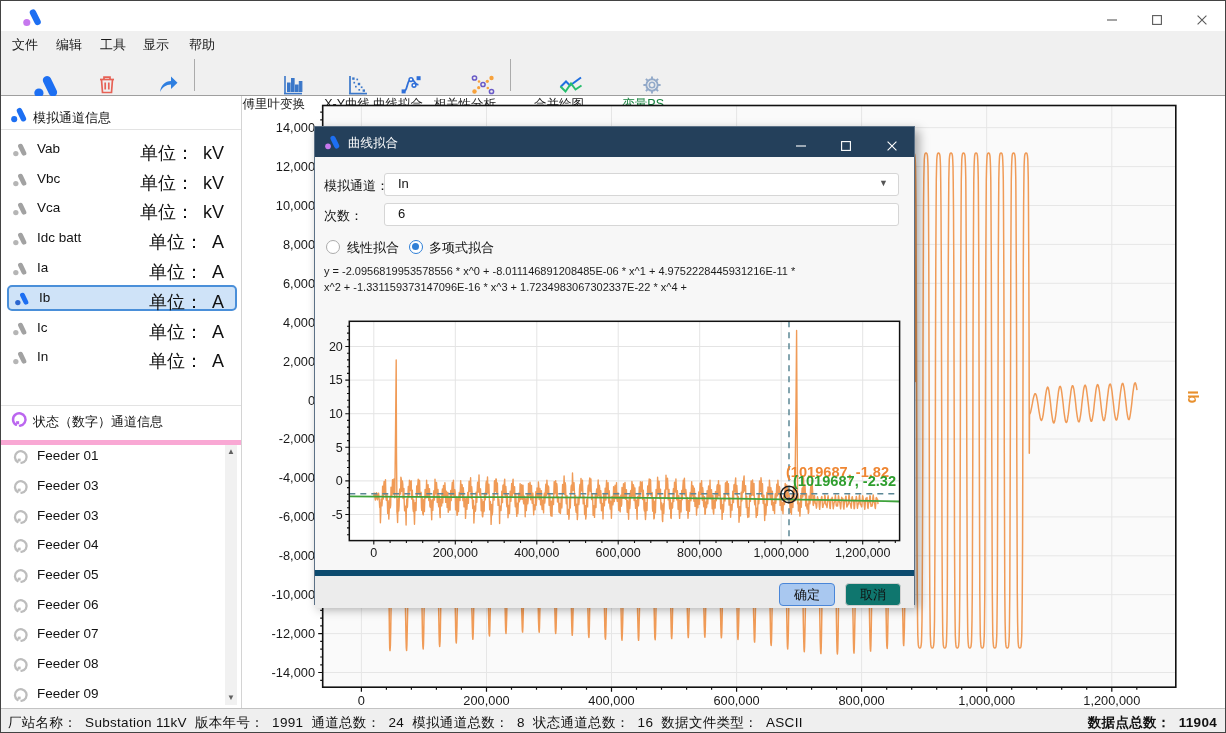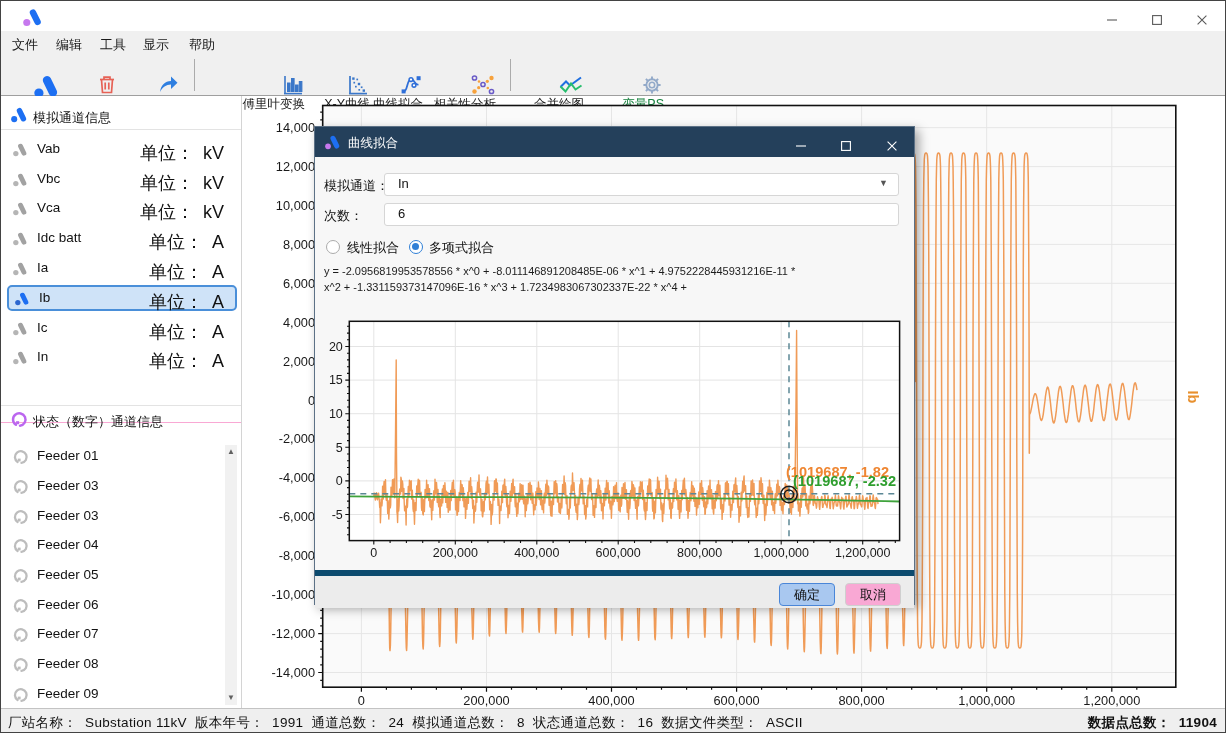--- a/index.html
+++ b/index.html
@@ -41,21 +41,21 @@
 #dtitle .dtext { position:absolute; left:33px; top:8px; font-size:12.5px; color:#fff; }
 .drow { position:absolute; font-size:13px; color:#111; }
 .dinput { position:absolute; background:#fff; border:1px solid #d6d6d6; border-radius:3px; font-size:13px; color:#111; }
 .radio { position:absolute; width:14px; height:14px; border-radius:50%; background:#fff; border:1px solid #ababab; }
 .radio.on { border:1.5px solid #2f7fd6; }
 .radio.on::after { content:''; position:absolute; left:2px; top:2px; width:7px; height:7px; border-radius:50%; background:#2f7fd6; }
 #deq { position:absolute; left:9px; top:136px; width:582px; font-size:11px; color:#1c1c1c; line-height:16.2px; }
 #dfoot { position:absolute; left:0; top:443px; width:599px; height:38px; background:#ececec; border-top:6px solid #0c4a6e; }
 .dbtn { position:absolute; top:7px; width:56px; height:23px; border-radius:4px; font-size:13px; color:#111; text-align:center; line-height:21px; }
 #btnok { left:464px; background:#a9c8f0; border:1.5px solid #4a86d8; }
-#btncancel { left:530px; background:#f9a8d4; border:1px solid #cfcfcf; }
+#btncancel { left:530px; background:#0f766e; border:1px solid #cfcfcf; }
 </style></head>
 <body>
 <div id="titlebar">
   <span class="tlogo"><svg width="20" height="20" viewBox="0 0 18 18">
         <rect x="8.2" y="1.6" width="5.8" height="15.2" rx="2.9" fill="#1d6ff2" transform="rotate(-26 11.1 9.3)"></rect>
         <circle cx="3.4" cy="13.9" r="3.2" fill="#c678ee"></circle>
       </svg></span>
   <span class="wbtn" style="left:1106px"><svg width="10" height="10" viewBox="0 0 10 10">
         <path d="M0 5h10" stroke="#5a5a5a" stroke-width="1.1"></path>
       </svg></span>
@@ -241,21 +241,21 @@
       <span class="cunit">单位： A</span>
     </div>
     <div class="chrow" style="top:247px">
       <span class="cicon"><svg width="15" height="15" viewBox="0 0 18 18">
           <rect x="8.2" y="1.6" width="5.8" height="15.2" rx="2.9" fill="#a2a2a2" transform="rotate(-26 11.1 9.3)"></rect>
           <circle cx="3.4" cy="13.9" r="3.2" fill="#b5b5b5"></circle>
         </svg></span>
       <span class="cname">In</span>
       <span class="cunit">单位： A</span>
     </div>
-  <div class="shead" style="top:309px;height:18px;border-top:1px solid #e3e3e3;border-bottom:1px solid #f9a8d4">
+  <div class="shead" style="top:309px;height:40px;border-top:1px solid #e3e3e3;border-bottom:5px solid #f9a8d4">
      <span class="cicon" style="left:10px;top:5px"><svg width="17" height="17" viewBox="0 0 18 18">
           <path d="M5.2 14.6 A 6.6 6.6 0 1 1 9.5 15.6" fill="none" stroke="#bb66ef" stroke-width="2.6" stroke-linecap="round"></path>
           <rect x="5.4" y="10.8" width="3.2" height="3.2" fill="#bb66ef"></rect>
         </svg></span>
       <span class="stext" style="top:7px">状态（数字）通道信息</span>
   </div>
   <div class="ferow" style="top:346px">
       <span class="cicon"><svg width="16" height="16" viewBox="0 0 18 18">
           <path d="M5.2 14.6 A 6.6 6.6 0 1 1 9.5 15.6" fill="none" stroke="#bdbdbd" stroke-width="2.6" stroke-linecap="round"></path>
           <rect x="5.4" y="10.8" width="3.2" height="3.2" fill="#bdbdbd"></rect>

